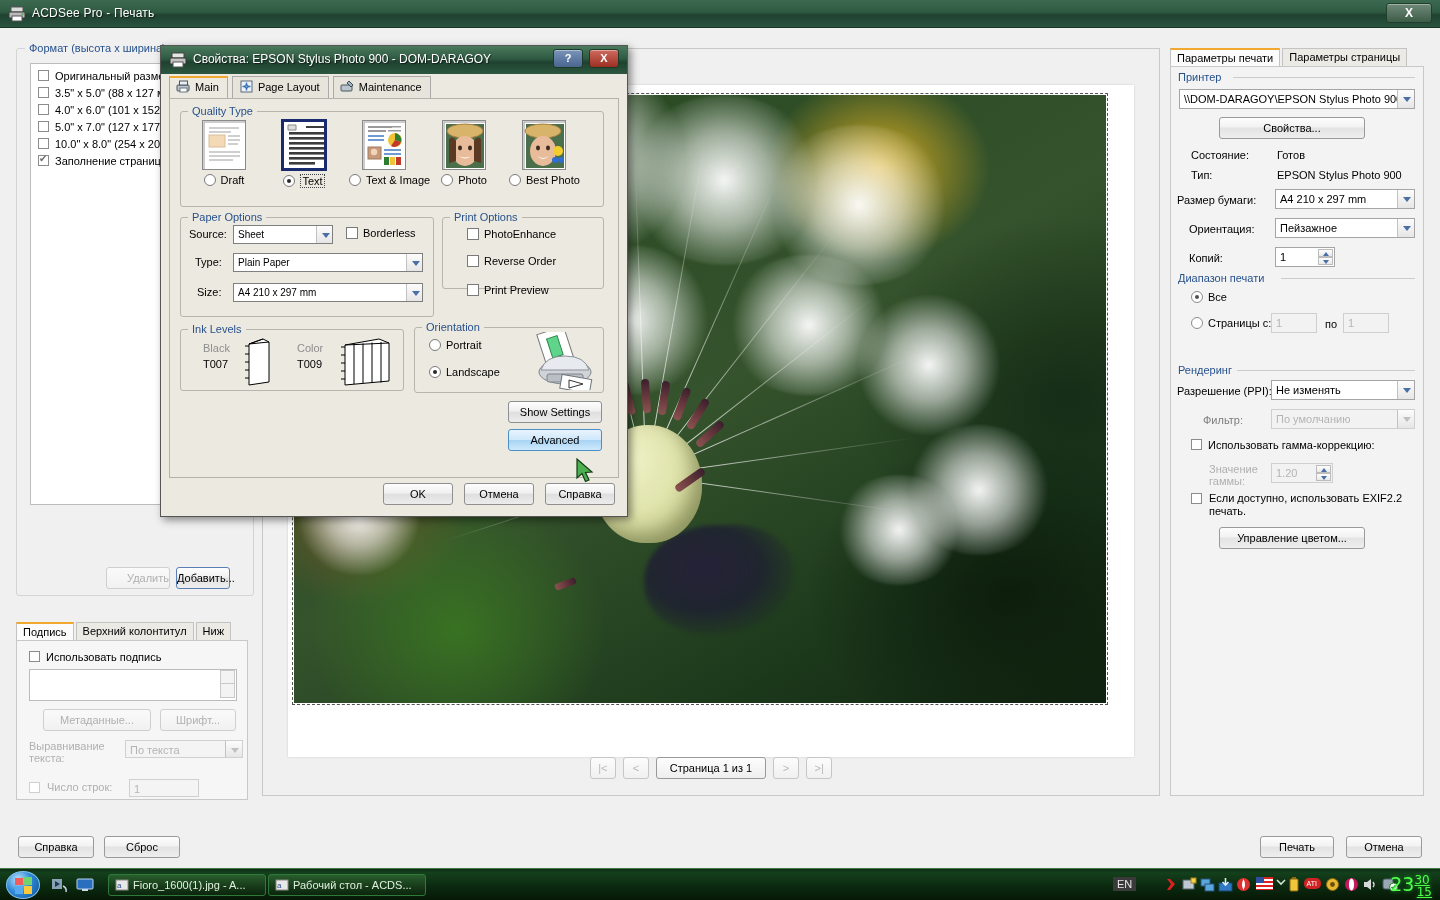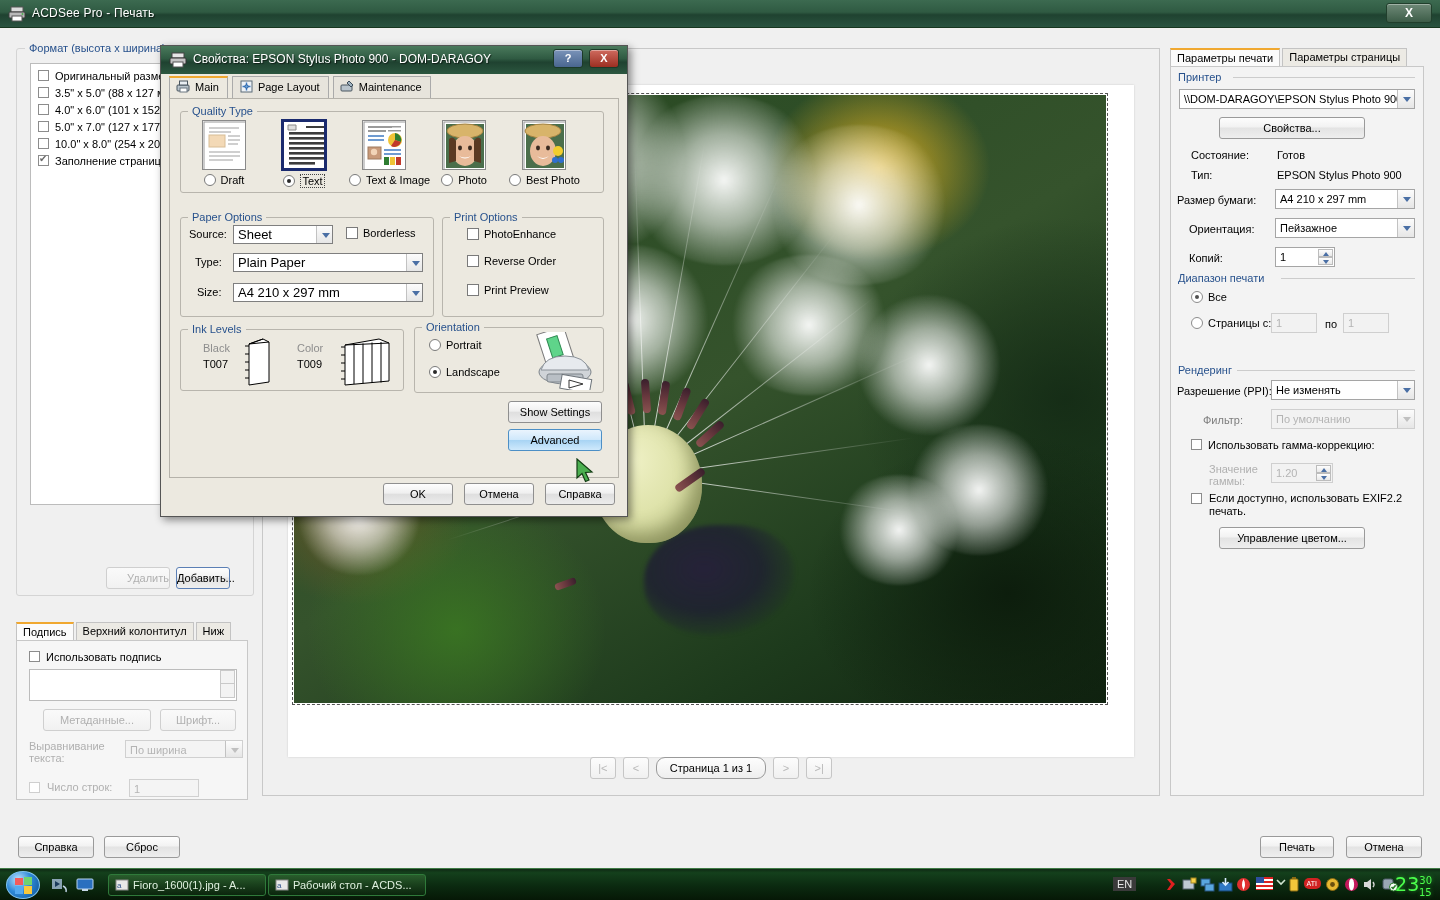--- a/index.html
+++ b/index.html
@@ -198,21 +198,21 @@
     text-align:center;
   }
   .nav-btn {
     display:inline-block; width:26px; height:22px; line-height:20px;
     text-align:center; border:1px solid #c6c6c6; border-radius:3px;
     background:linear-gradient(to bottom,#fcfcfc,#f0f0f0);
     color:#b8b8b8; font-size:11px; vertical-align:middle; margin:0 2px;
   }
   #page-indicator {
     display:inline-block; width:110px; height:22px; line-height:20px;
-    text-align:center; border:1px solid #9a9a9a; border-radius:9px;
+    text-align:center; border:1px solid #9a9a9a; border-radius:3px;
     background:linear-gradient(to bottom,#fdfdfd,#eeeeee);
     font-size:11px; vertical-align:middle; margin:0 2px;
   }
 
   
   #right-panel { position:absolute; left:1170px; top:48px; width:254px; height:748px; }
   #right-body {
     position:absolute; left:0; top:18px; width:254px; height:730px;
     background:#f3f3f3; border:1px solid #c8c8c8;
   }
@@ -275,21 +275,21 @@
   }
   .qitem { position:absolute; width:70px; text-align:center; }
   .qthumb {
     width:44px; height:50px; margin:0 auto; background:#fff;
     border:1px solid #8a8a8a; position:relative; overflow:hidden;
   }
   .qthumb.sel { border:3px solid #1a2a6e; width:46px; height:52px; }
   .qlabel { margin-top:4px; font-size:11px; white-space:nowrap; }
   .ecombo {
     position:absolute; height:19px; background:#fff; border:1px solid #7f7f7f;
-    font-size:13px; line-height:17px; padding:0 18px 0 4px; white-space:nowrap; overflow:hidden;
+    font-size:10px; line-height:17px; padding:0 18px 0 4px; white-space:nowrap; overflow:hidden;
   }
   .ecb {
     display:inline-block; width:12px; height:12px; border:1px solid #7a7a7a;
     background:#fff; vertical-align:-2px; margin-right:5px;
   }
   .eradio {
     display:inline-block; width:12px; height:12px; border-radius:50%;
     border:1px solid #7a7a7a; background:#fff; vertical-align:-2px;
     margin-right:5px; position:relative;
   }
@@ -323,21 +323,21 @@
     position:absolute; top:5px; height:22px; line-height:20px;
     border:1px solid #2f7a3a; border-radius:3px;
     background: linear-gradient(to bottom, rgba(60,120,60,.55), rgba(12,40,14,.75));
     color:#dff0df; font-size:11px; padding:0 8px 0 24px; white-space:nowrap; overflow:hidden;
   }
   .tray-ico { position:absolute; top:8px; width:15px; height:15px; }
   #clock {
     position:absolute; right:8px; top:4px; color:#4cff4c; font-size:19px;
     font-family:"DejaVu Sans", sans-serif; text-shadow:0 0 4px rgba(60,255,60,.5);
   }
-  #clock .small { font-size:10px; vertical-align:super; }
+  #clock .small { font-size:12px; vertical-align:super;text-decoration:underline; }
   #lang { position:absolute; left:1113px; top:8px; color:#e8e8e8; font-size:11px;
     background:#3a3a3a; padding:1px 4px; }
 
   
   #cursor { position:absolute; left:576px; top:458px; width:22px; height:28px; }
 </style>
 </head>
 <body>
 
 <div id="app-window">
@@ -408,21 +408,21 @@
       </div>
 
       <div style="margin-top:8px;margin-left:18px;">
         <span class="btn disabled" style="width:108px;">Метаданные...</span>
         <span class="btn disabled" style="width:76px;margin-left:6px;">Шрифт...</span>
       </div>
 
       <div style="margin-top:9px;position:relative;height:24px;">
         <span class="lbl disabled" style="position:absolute;left:4px;top:0;width:78px;line-height:12px;">Выравнивание текста:</span>
         <div class="txtbox disabled" style="position:absolute;left:100px;top:0;width:118px;padding-right:18px;">
-          <span>По ширина</span>
+          <span>По текста</span>
           <span class="dd-arrow dis"></span>
         </div>
       </div>
 
       <div style="margin-top:15px;position:relative;height:20px;">
         <span class="cb" style="position:absolute;left:4px;top:3px;border-color:#cfcfcf;"></span>
         <span class="lbl disabled" style="position:absolute;left:22px;top:2px;">Число строк:</span>
         <div class="txtbox disabled" style="position:absolute;left:104px;top:0;width:70px;">1</div>
       </div>
     </div>
@@ -632,21 +632,21 @@
         <svg width="15" height="13" viewBox="0 0 15 13">
           <rect x="1" y="5" width="11" height="6" rx="1" fill="#b9c4cc" stroke="#4a5660"></rect>
           <path d="M9 1 L13 5 L11 7 L7 3 Z" fill="#9fb2c0" stroke="#3c4c58"></path>
         </svg>
       </span><span>Maintenance</span>
     </span>
   </div>
 
   <div id="epson-page">
 
-    <div class="egroup" style="left:10px;top:12px;width:424px;height:82px;">
+    <div class="egroup" style="left:10px;top:12px;width:424px;height:96px;">
       <span class="elegend">Quality Type</span>
 
       <div class="qitem" style="left:8px;top:8px;">
         <div class="qthumb">
           <svg width="44" height="50" viewBox="0 0 44 50">
             <rect x="1" y="1" width="42" height="48" fill="#fff" stroke="#9a9a9a"></rect>
             <rect x="6" y="14" width="16" height="12" fill="#f3d9b6" stroke="#d8bd96"></rect>
             <g fill="#cfcfcf">
                 <rect x="6" y="6" width="30" height="2"></rect>
                 <rect x="6" y="10" width="22" height="2"></rect>
@@ -777,21 +777,21 @@
         <span class="dd-arrow" style="width:16px;"></span>
       </div>
 
       <span style="position:absolute;left:16px;top:68px;font-size:11px;">Size:</span>
       <div class="ecombo" style="left:52px;top:65px;width:190px;">
         <span>A4 210 x 297 mm</span>
         <span class="dd-arrow" style="width:16px;"></span>
       </div>
     </div>
 
-    <div class="egroup" style="left:272px;top:118px;width:162px;height:100px;">
+    <div class="egroup" style="left:272px;top:118px;width:162px;height:72px;">
       <span class="elegend">Print Options</span>
       <div style="position:absolute;left:24px;top:10px;font-size:11px;">
         <span class="ecb"></span><span>PhotoEnhance</span>
       </div>
       <div style="position:absolute;left:24px;top:37px;font-size:11px;">
         <span class="ecb"></span><span>Reverse Order</span>
       </div>
       <div style="position:absolute;left:24px;top:66px;font-size:11px;">
         <span class="ecb"></span><span>Print Preview</span>
       </div>

